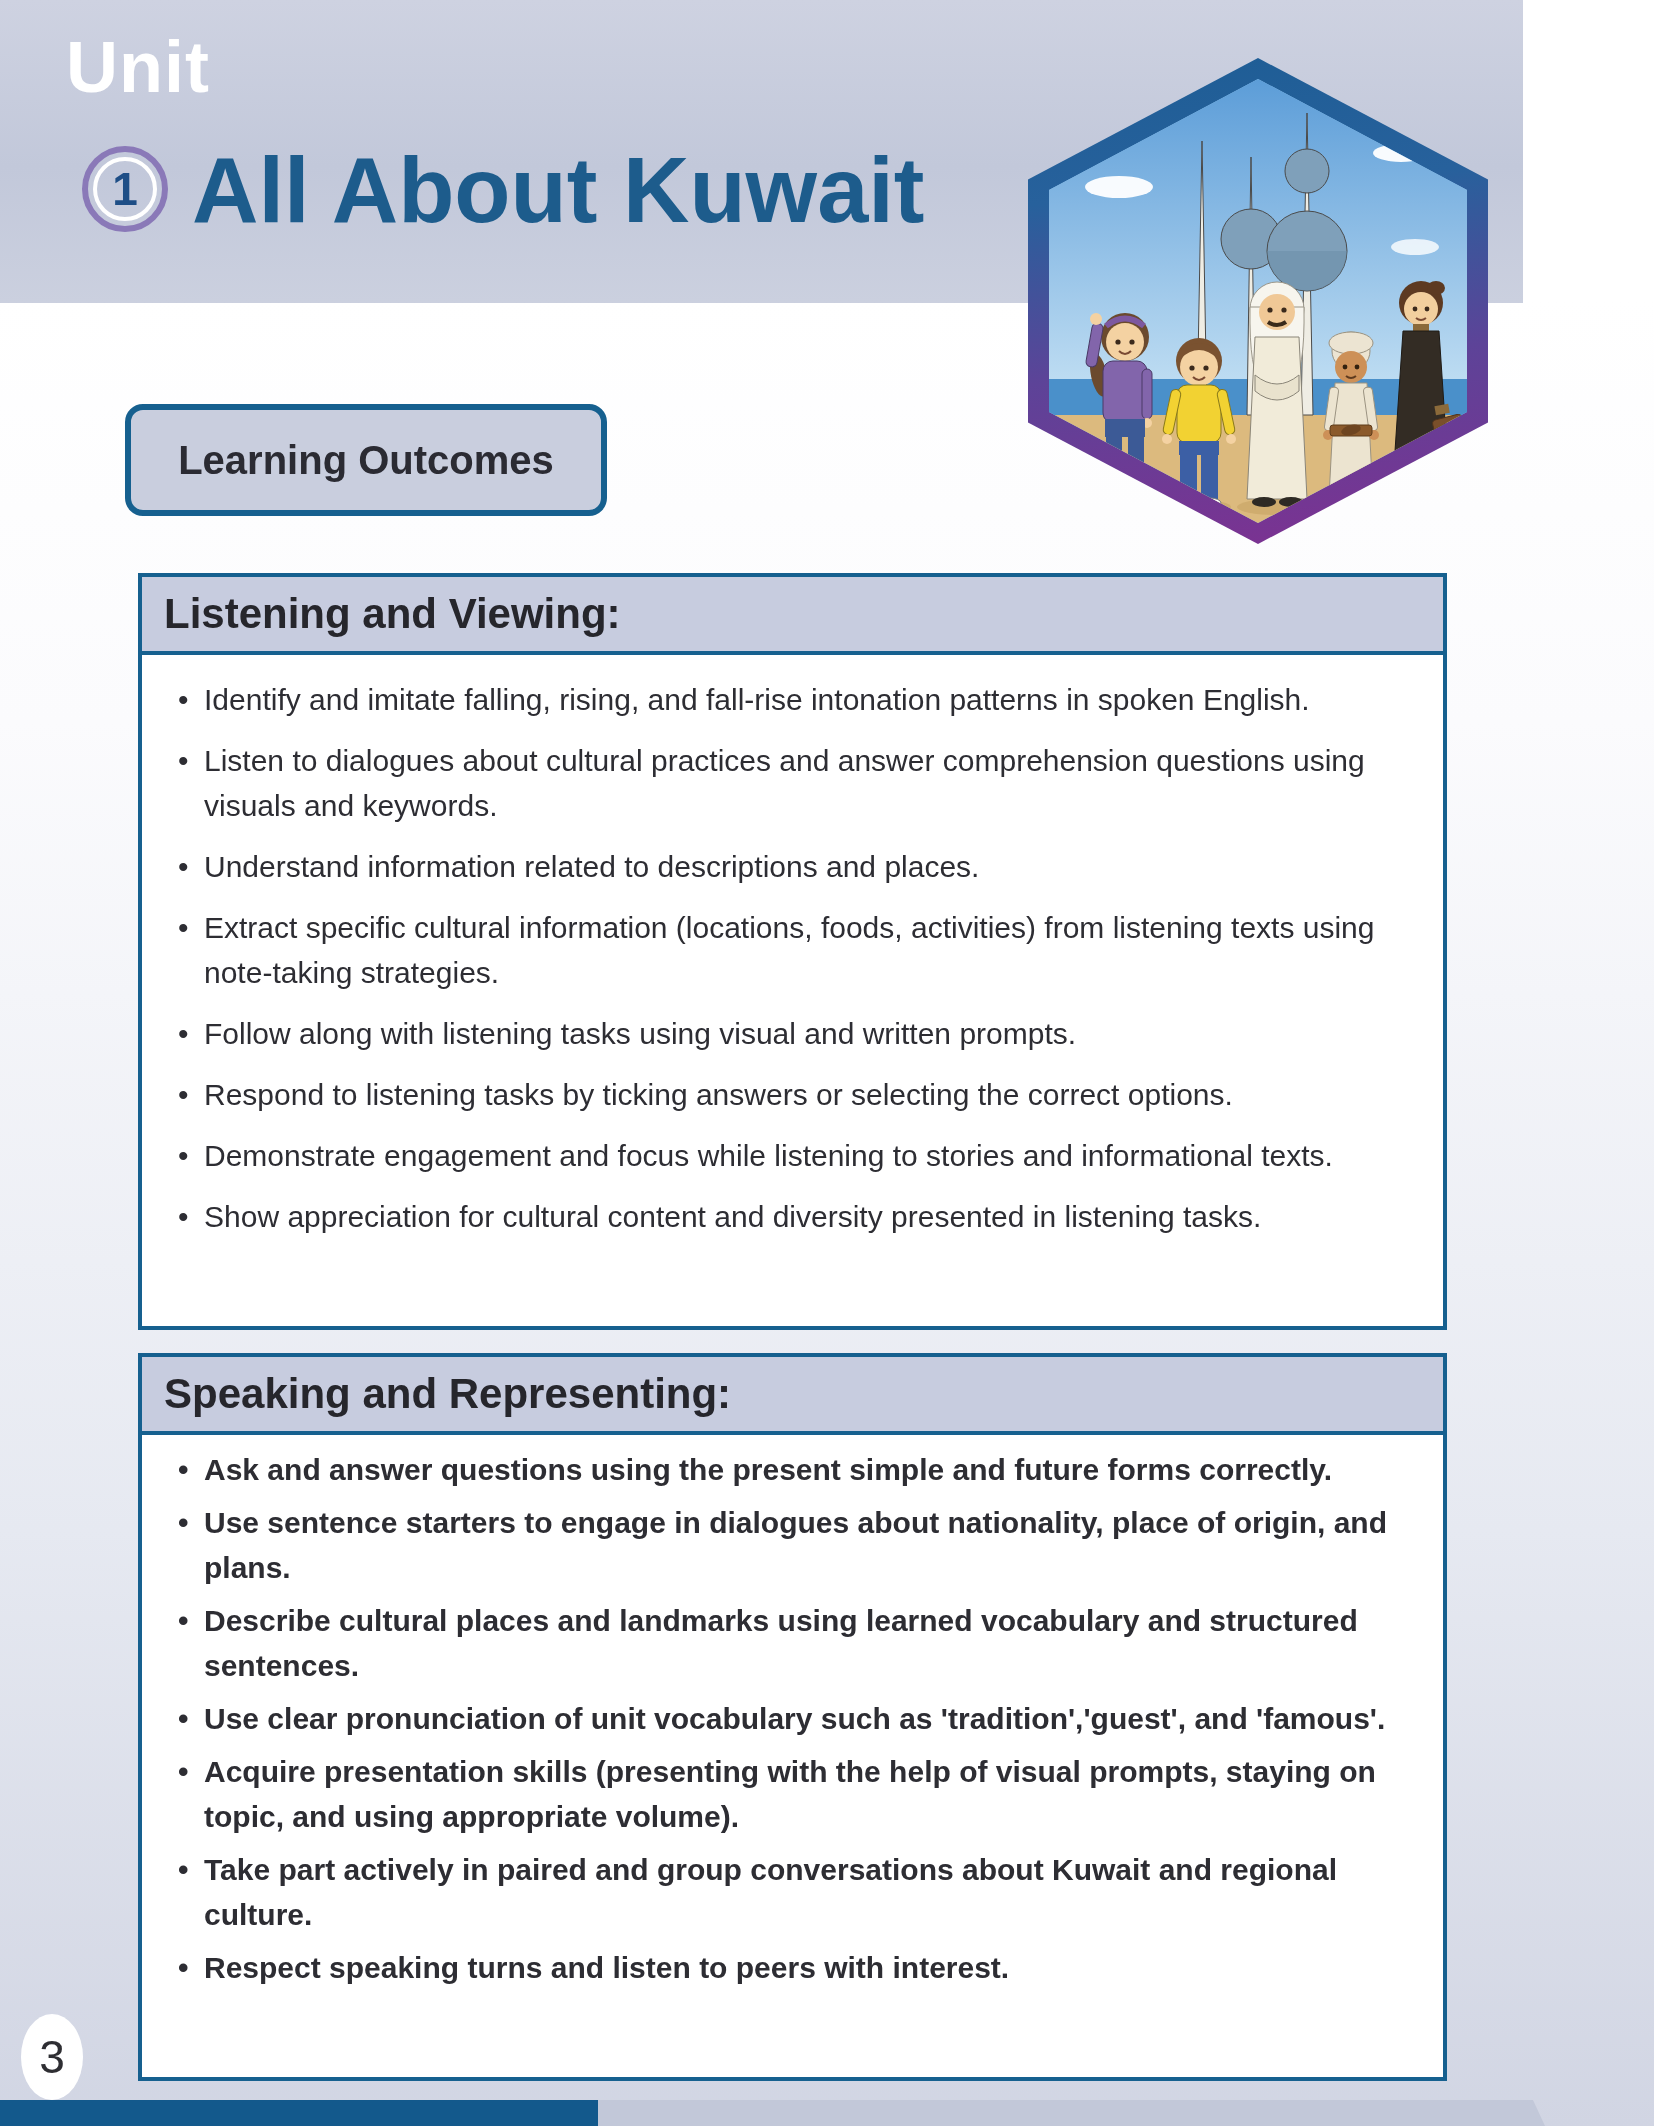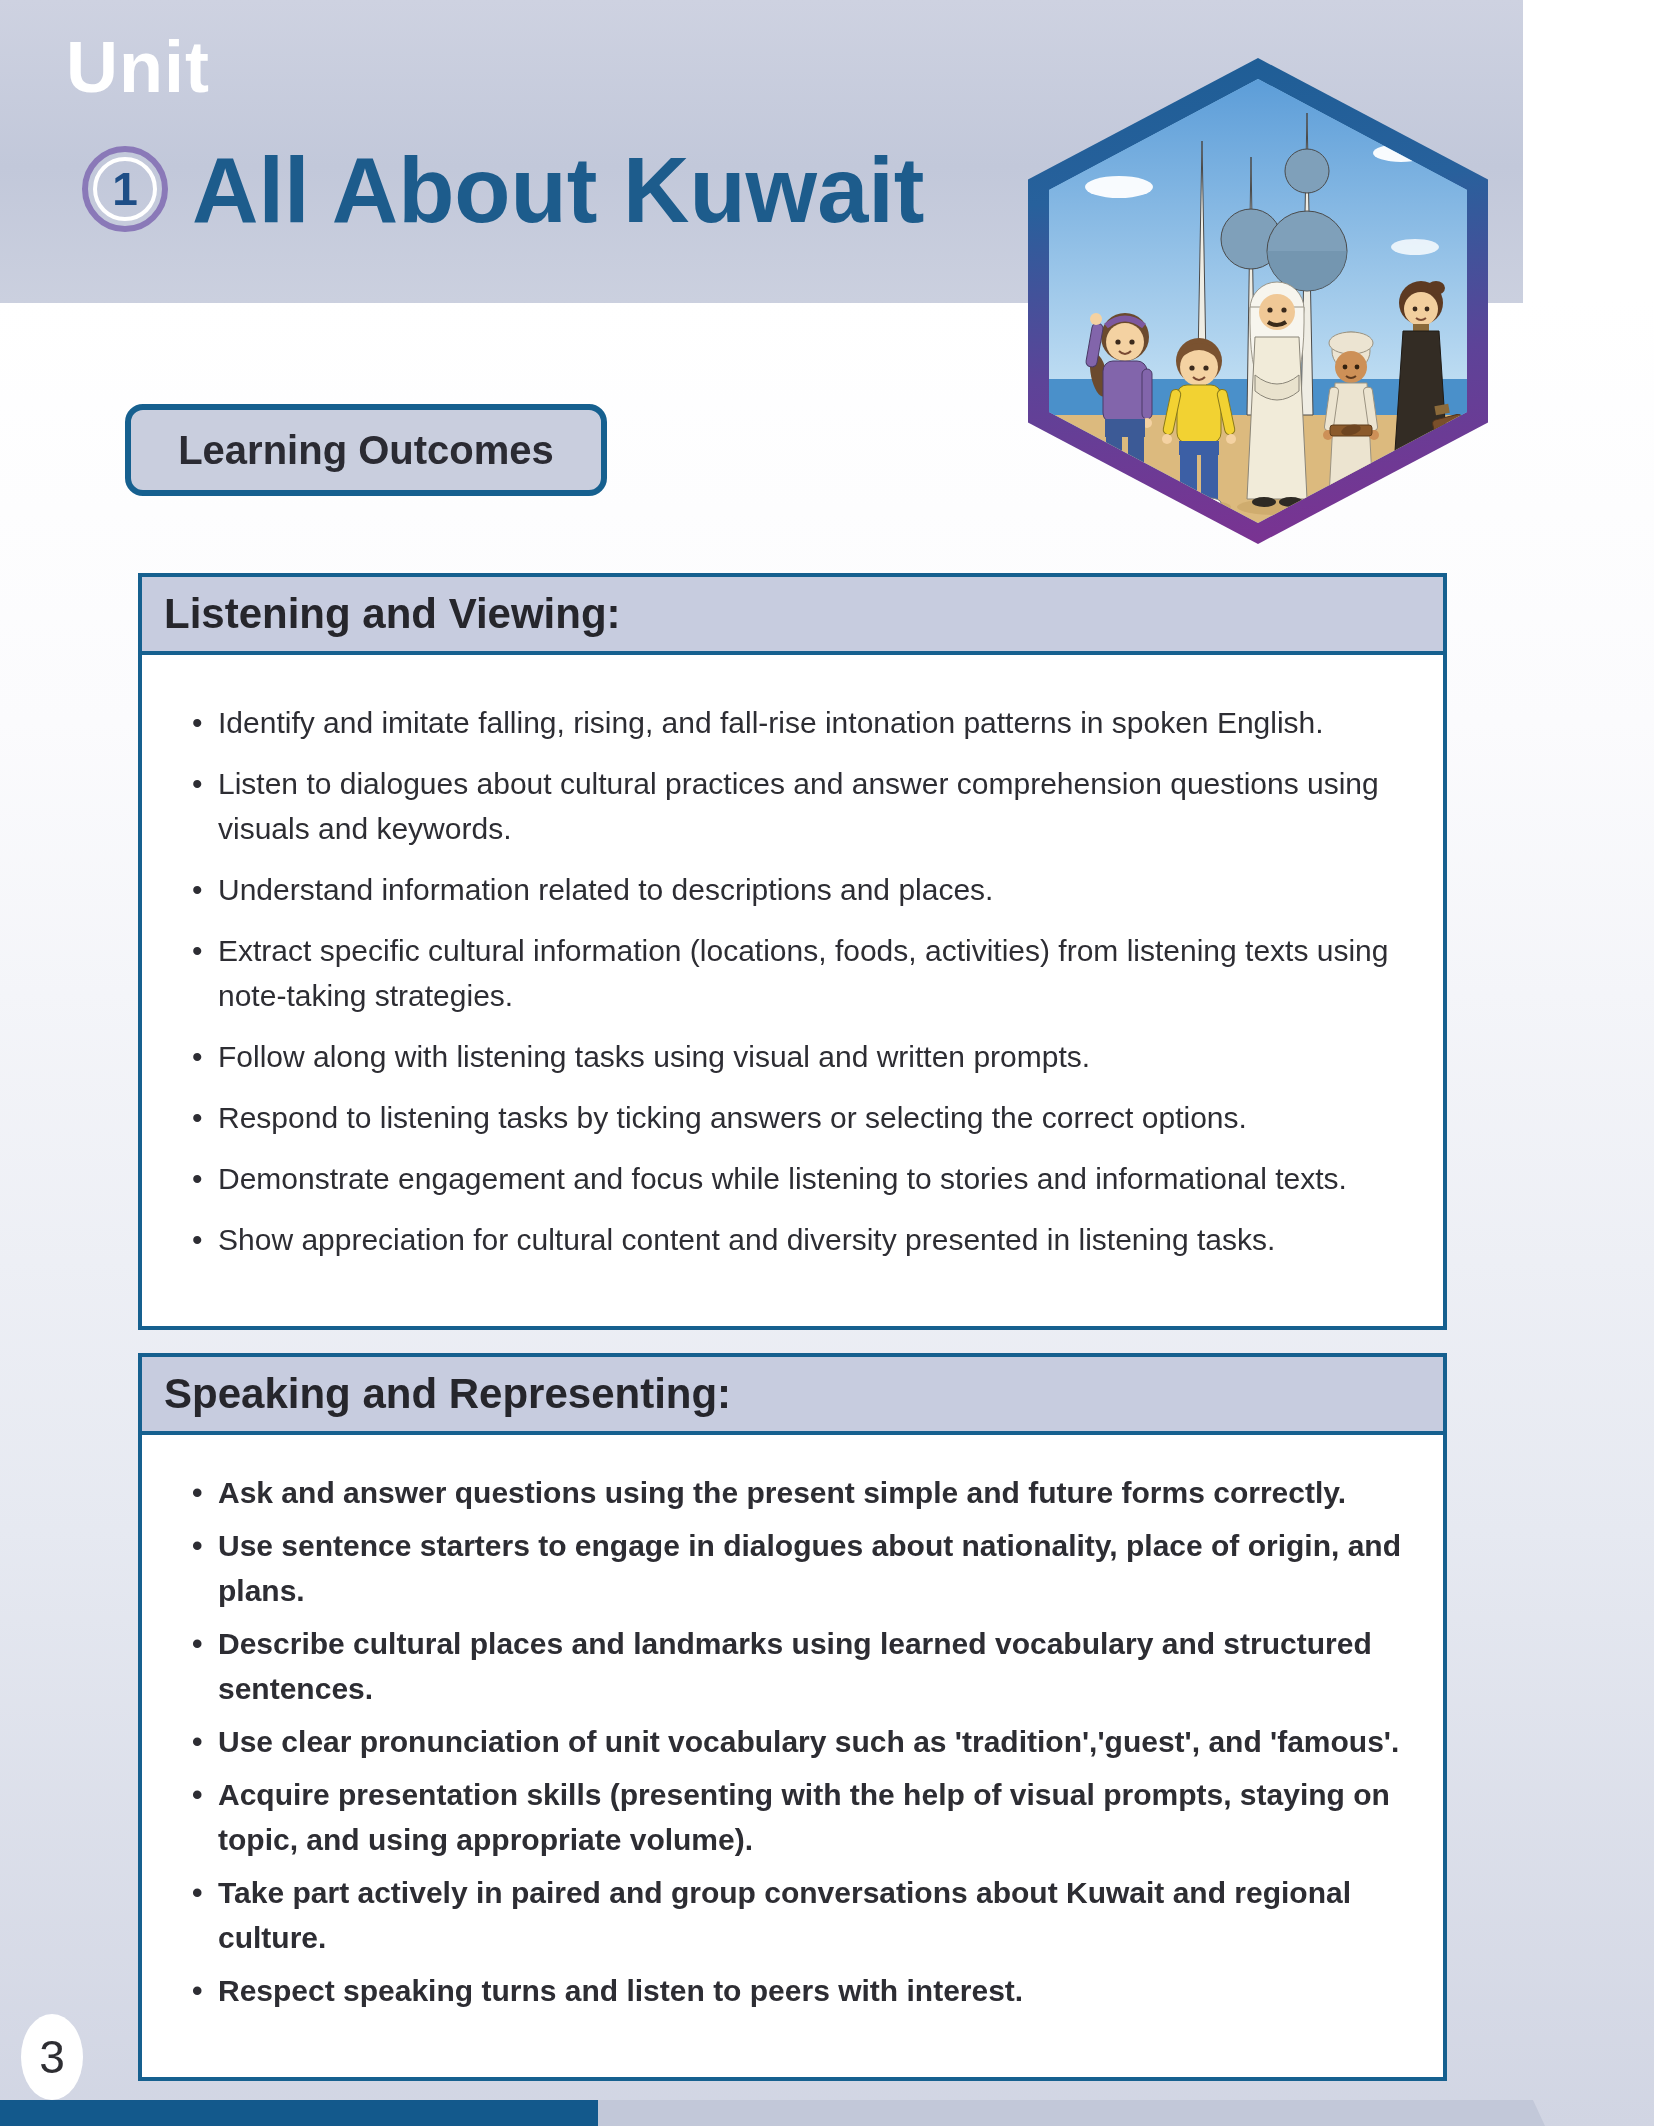--- a/index.html
+++ b/index.html
@@ -48,39 +48,39 @@
     background:linear-gradient(175deg,var(--hex_border_top,#1e5d95) 0%,#27619c 28%,#5d4398 62%,var(--hex_border_bottom,#7d3191) 100%);
   }
   .hexagon-inner{
     position:absolute;left:21px;top:21px;width:418px;height:444px;
     clip-path:polygon(50% 0,100% 25%,100% 75%,50% 100%,0 75%,0 25%);
     overflow:hidden;background:#8cc0e8;
   }
   .hexagon-inner svg{display:block;}
   
   .lo-pill{
-    position:absolute;left:125px;top:404px;width:482px;height:92px;
+    position:absolute;left:125px;top:404px;width:482px;height:112px;
     background:var(--pill_fill,#c9cede);border:6px solid var(--accent_blue,#16608f);
     border-radius:18px;display:flex;align-items:center;justify-content:center;
     font-size:40px;font-weight:bold;color:#2b2b33;
   }
   
   .section-box{
     position:absolute;left:138px;width:1309px;
     background:#ffffff;border:4px solid var(--accent_blue,#16608f);overflow:hidden;
   }
   .section-box.listening{top:573px;height:757px;}
   .section-box.speaking{top:1353px;height:728px;}
   .section-header{
     height:78px;background:var(--panel_fill,#c7ccdf);
     border-bottom:4px solid var(--accent_blue,#16608f);
     display:flex;align-items:center;padding-left:22px;
     font-size:42px;font-weight:bold;color:#26262c;letter-spacing:0px;
   }
-  .section-body{padding:22px 18px 0 40px;margin-top:23px;}
+  .section-body{padding:22px 18px 0 26px;}
   .section-body ul{list-style:none;}
   .section-body li{
     position:relative;padding-left:36px;margin-bottom:16px;
     font-size:30px;line-height:1.5;color:var(--text_dark,#2d2d33);
   }
   .section-body li::before{
     content:"\2022";position:absolute;left:10px;top:0;color:var(--text_dark,#2d2d33);
   }
   .section-box.speaking .section-body{padding-top:12px;}
   .section-box.speaking li{margin-bottom:8px;font-weight:bold;}

